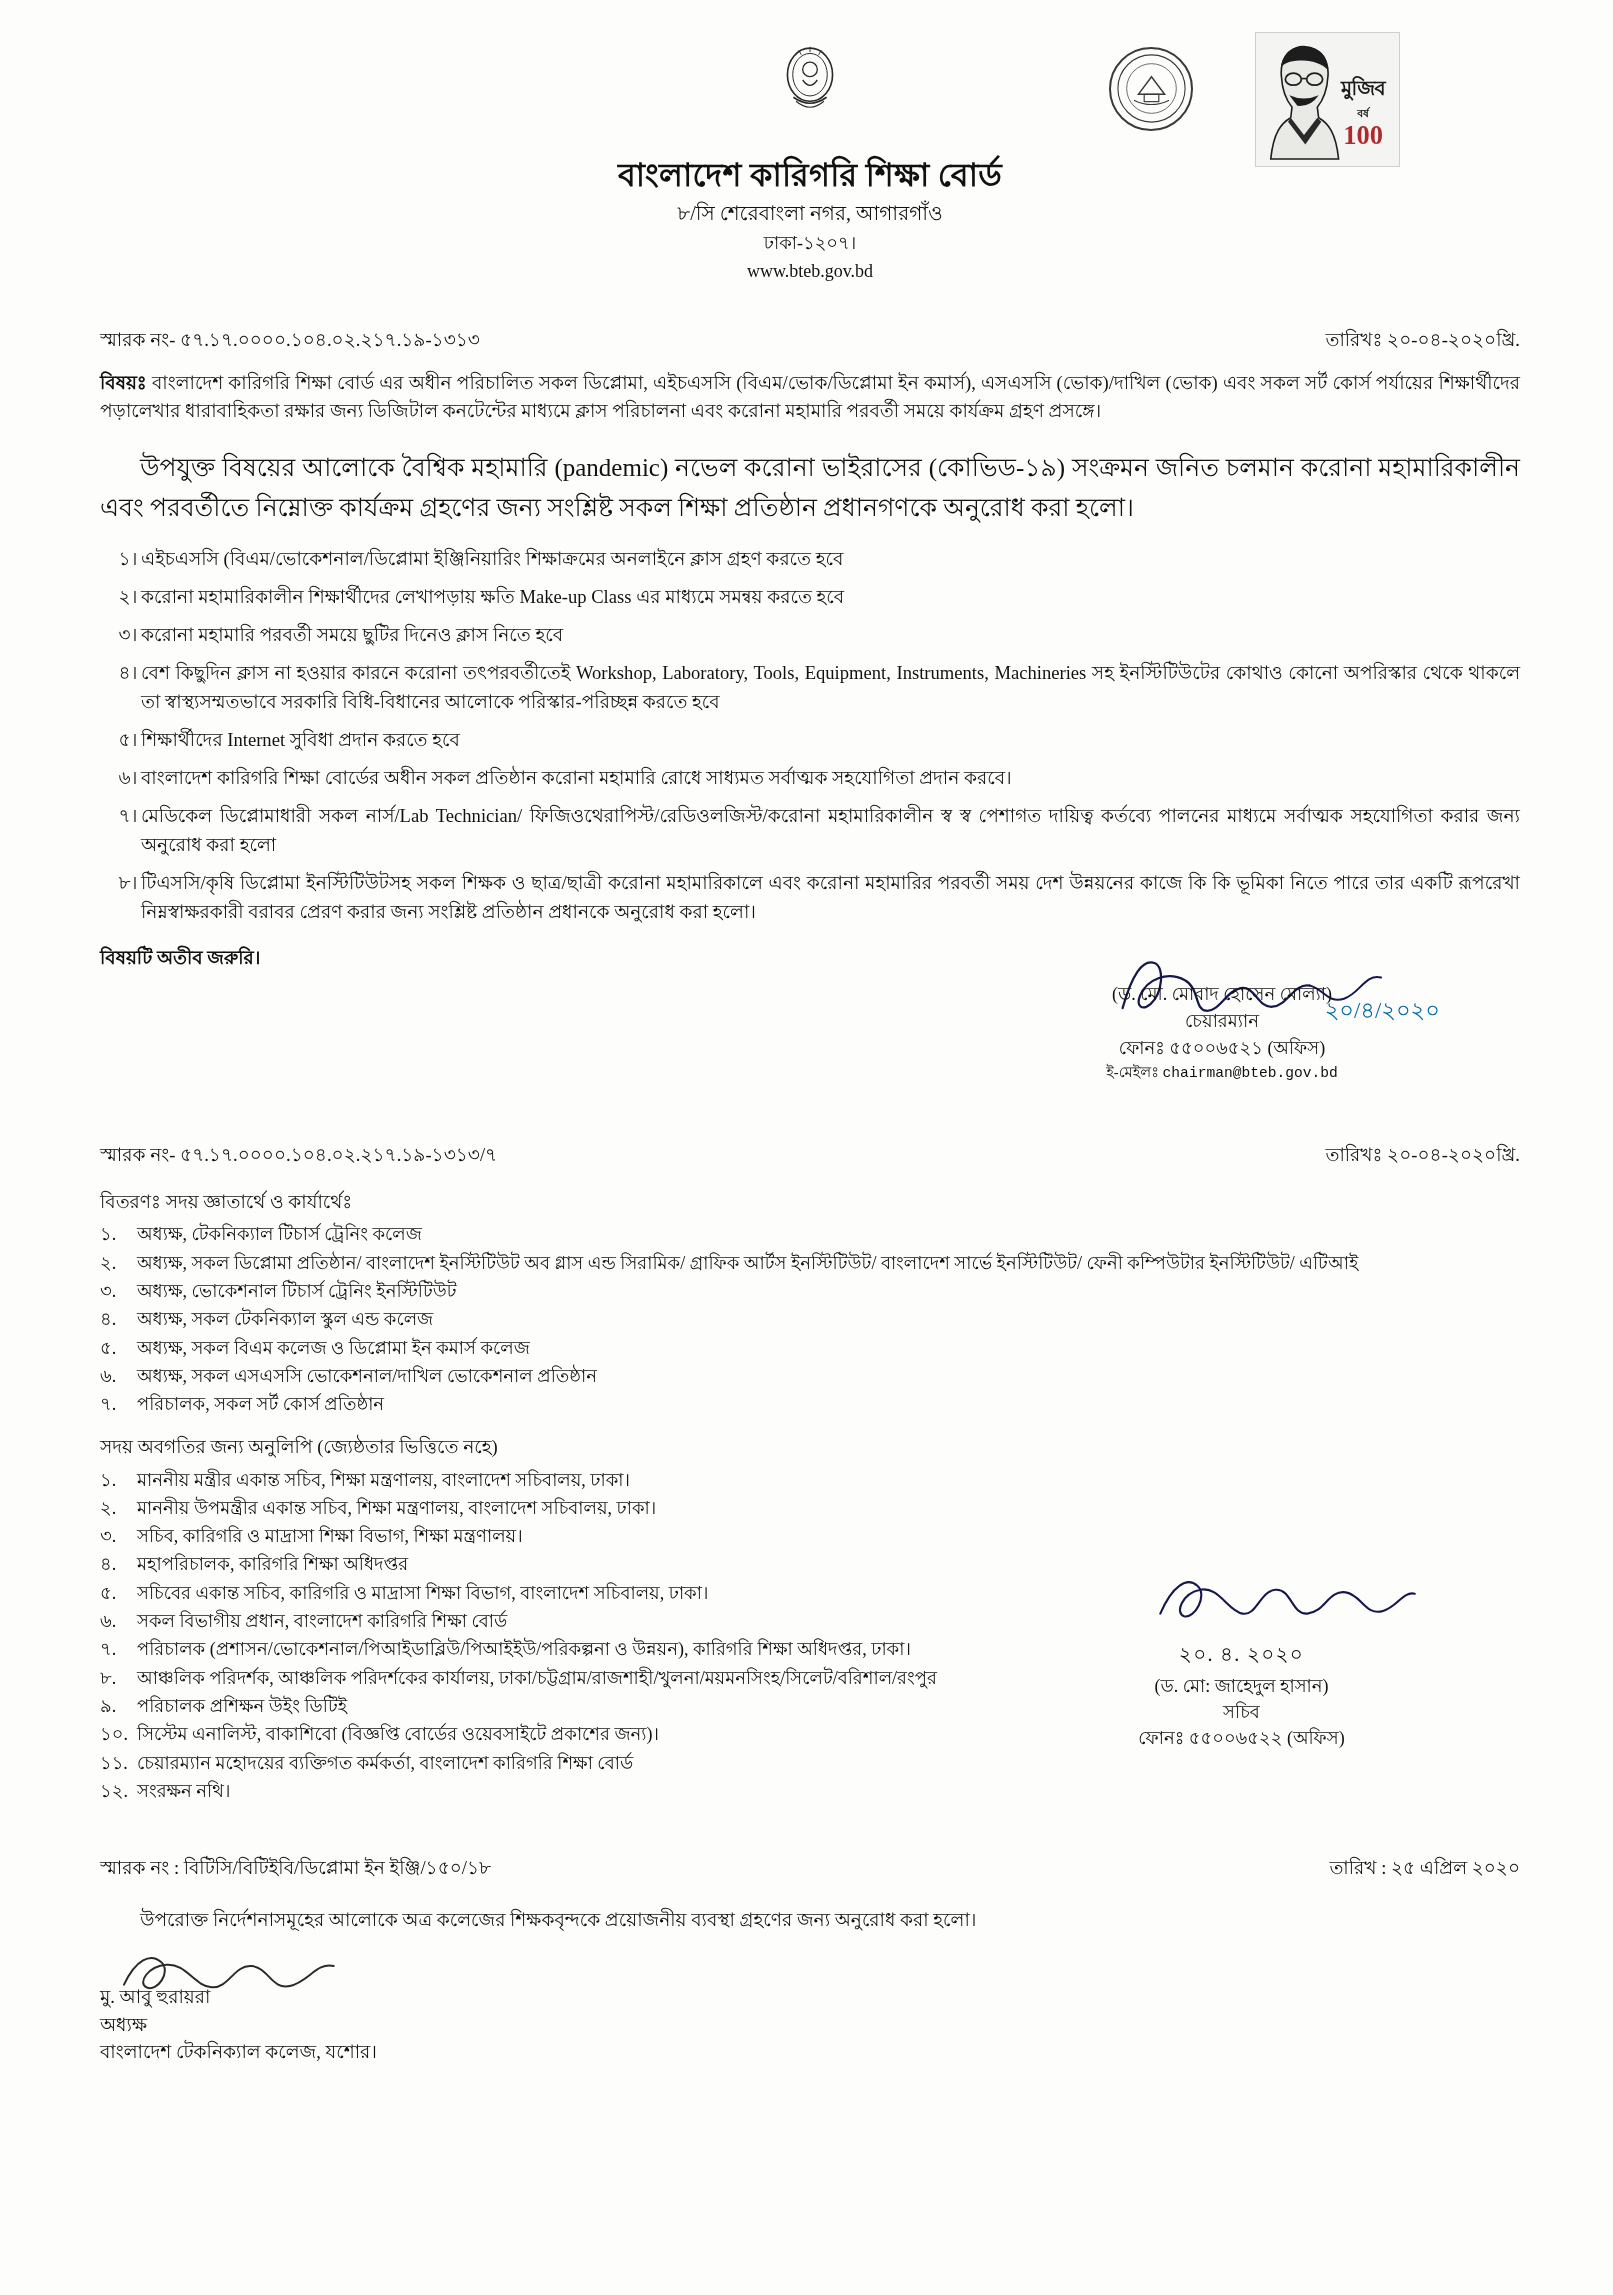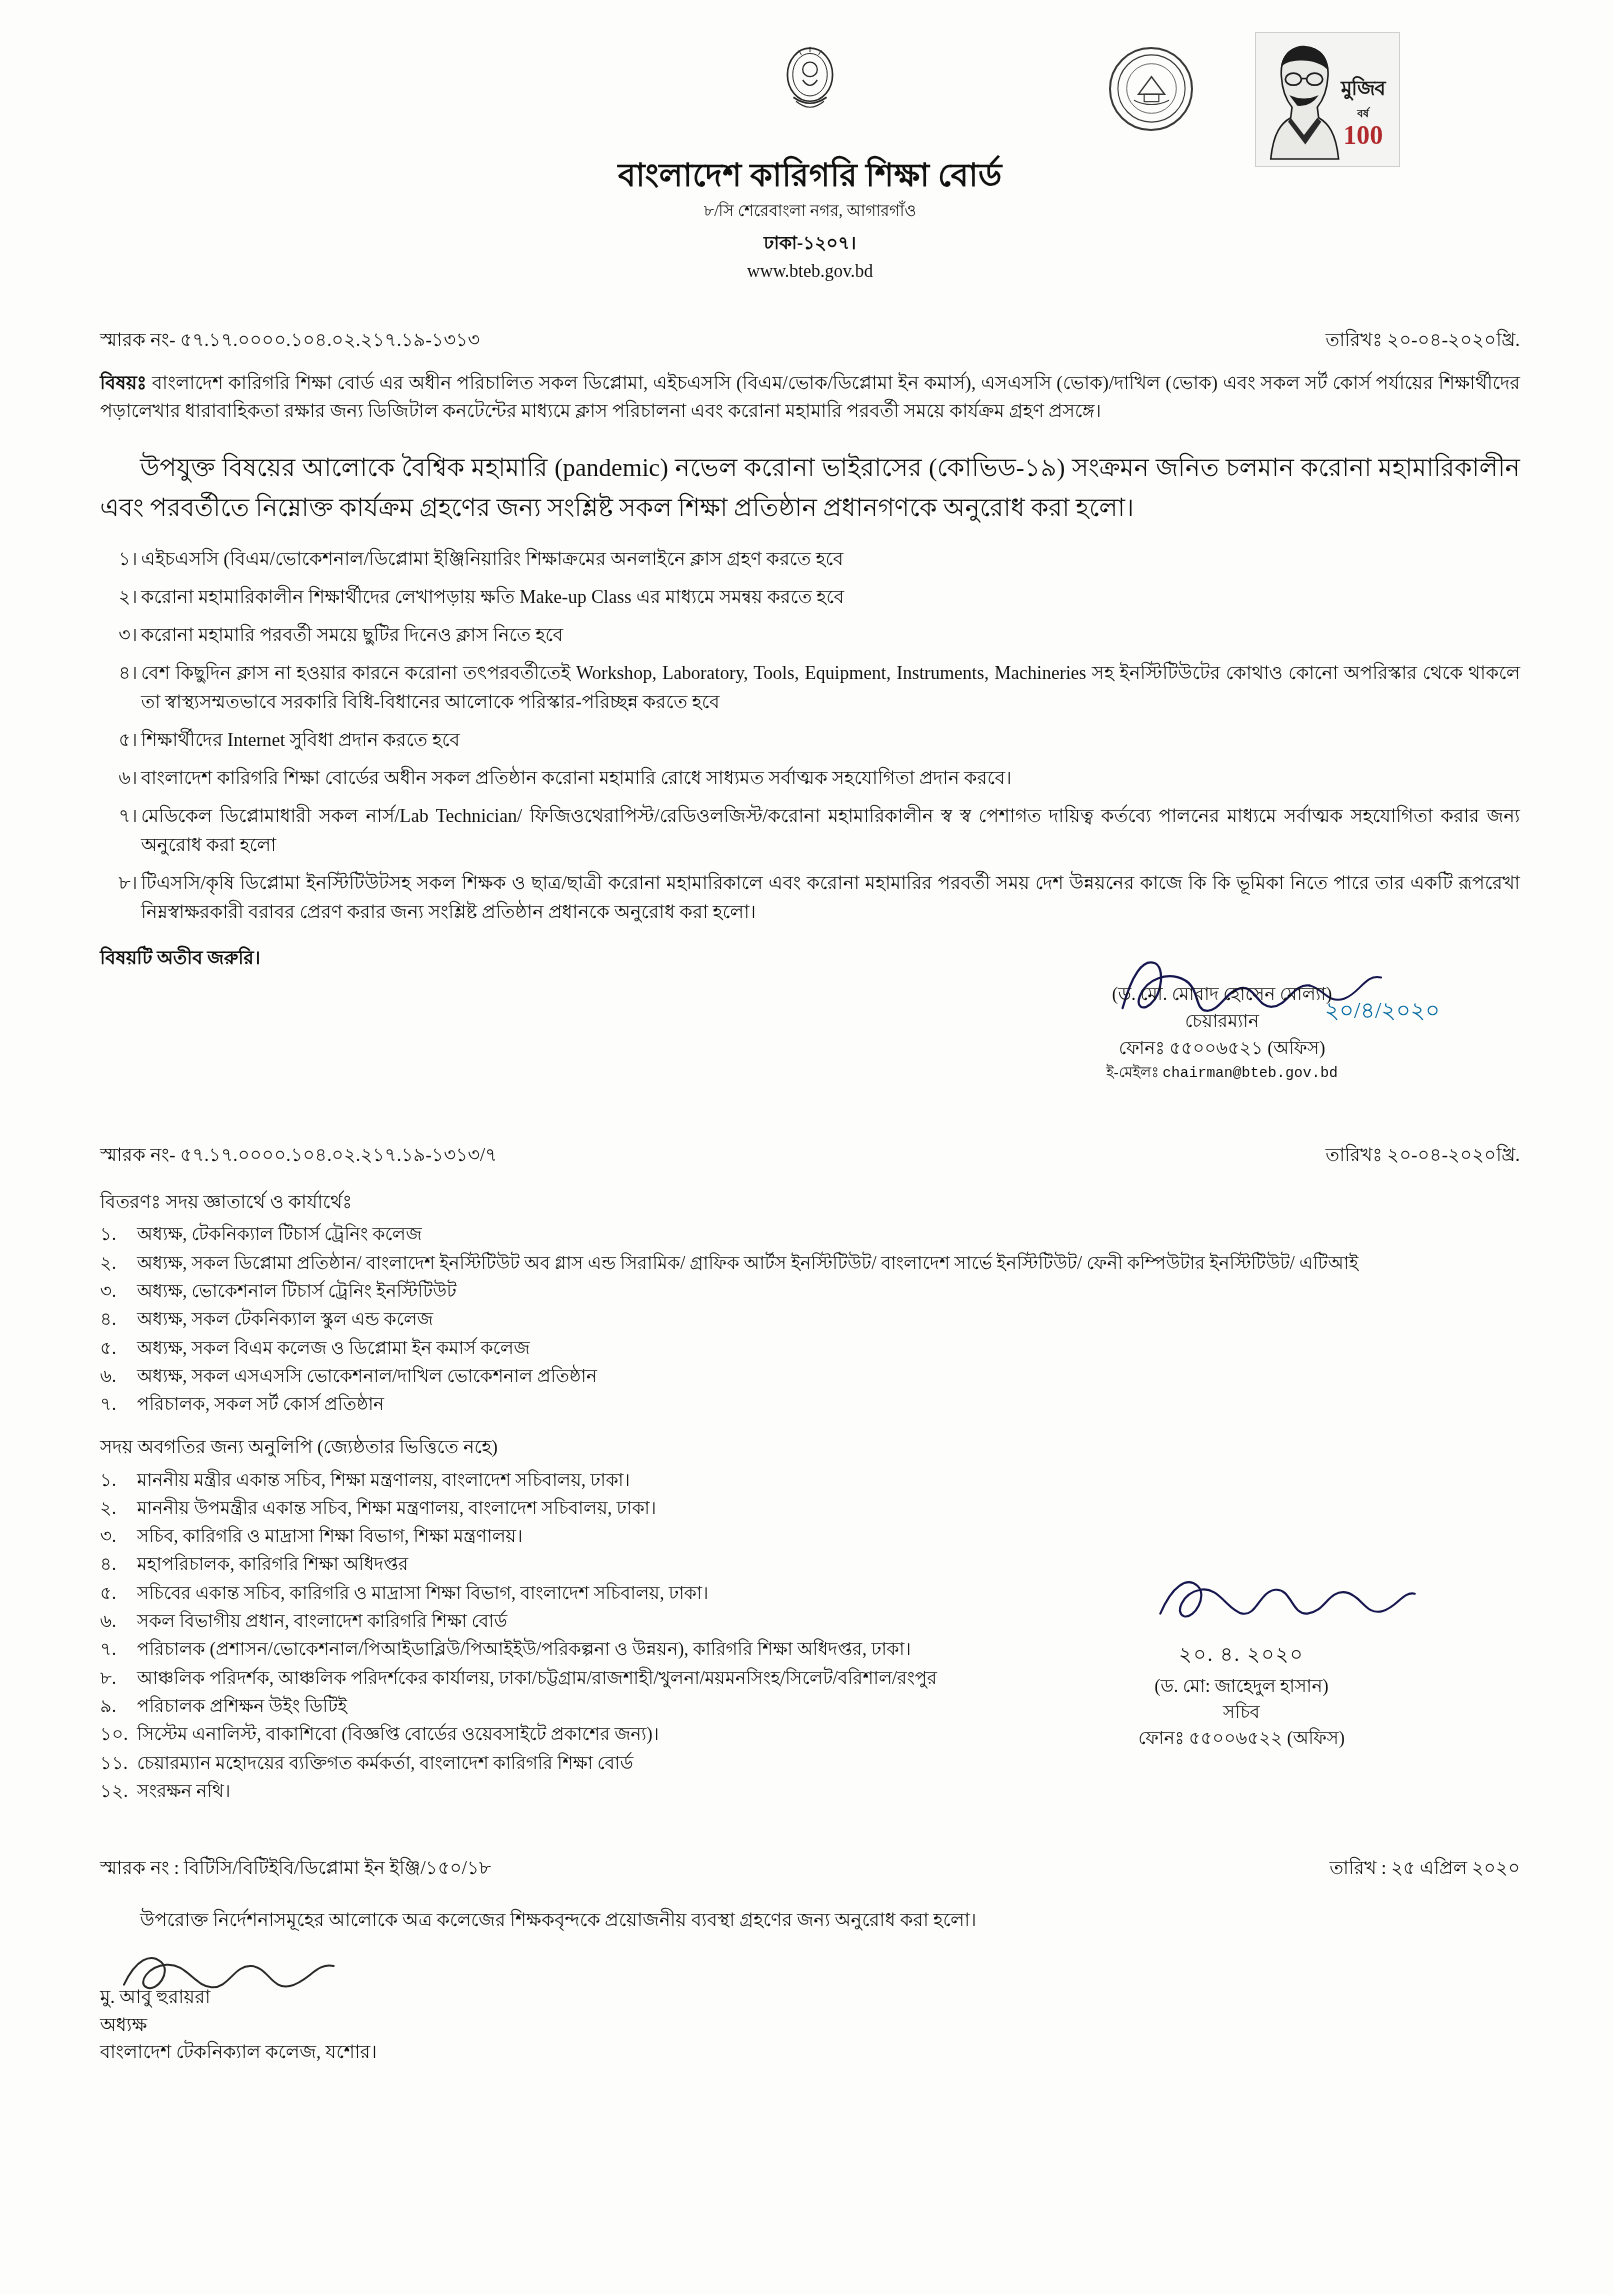--- a/index.html
+++ b/index.html
@@ -103,30 +103,29 @@
     width: 100%;
     font-size: 32px;
     font-weight: bold;
     letter-spacing: 0.3px;
   }
   .org-addr1 {
     position: absolute;
     left: 0;
     top: 171px;
     width: 100%;
-    font-size: 16px;
+    font-size: 20px;
     text-align: center;
   }
   .org-addr2 {
     position: absolute;
     left: 0;
     top: 202px;
     width: 100%;
     font-size: 18px;
-    font-weight: bold;
   }
   .org-web {
     position: absolute;
     left: 0;
     top: 234px;
     width: 100%;
     font-size: 18px;
   }
   
   .meta-row {

